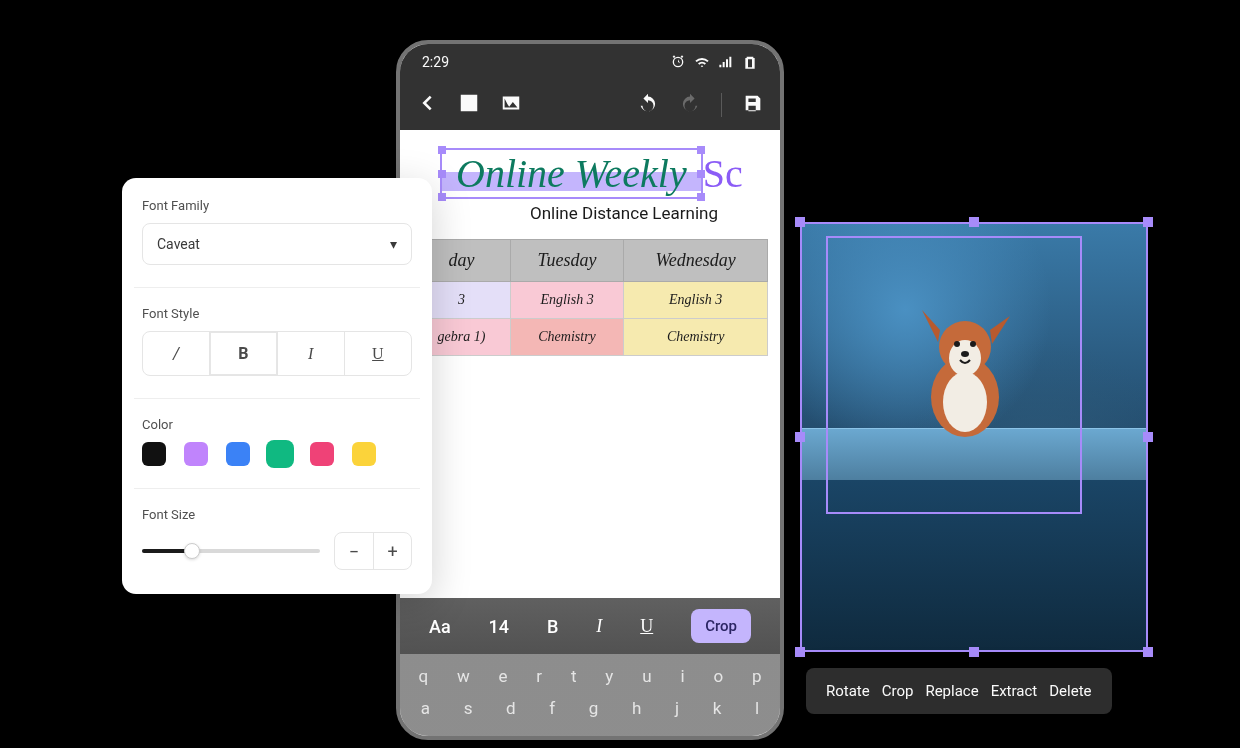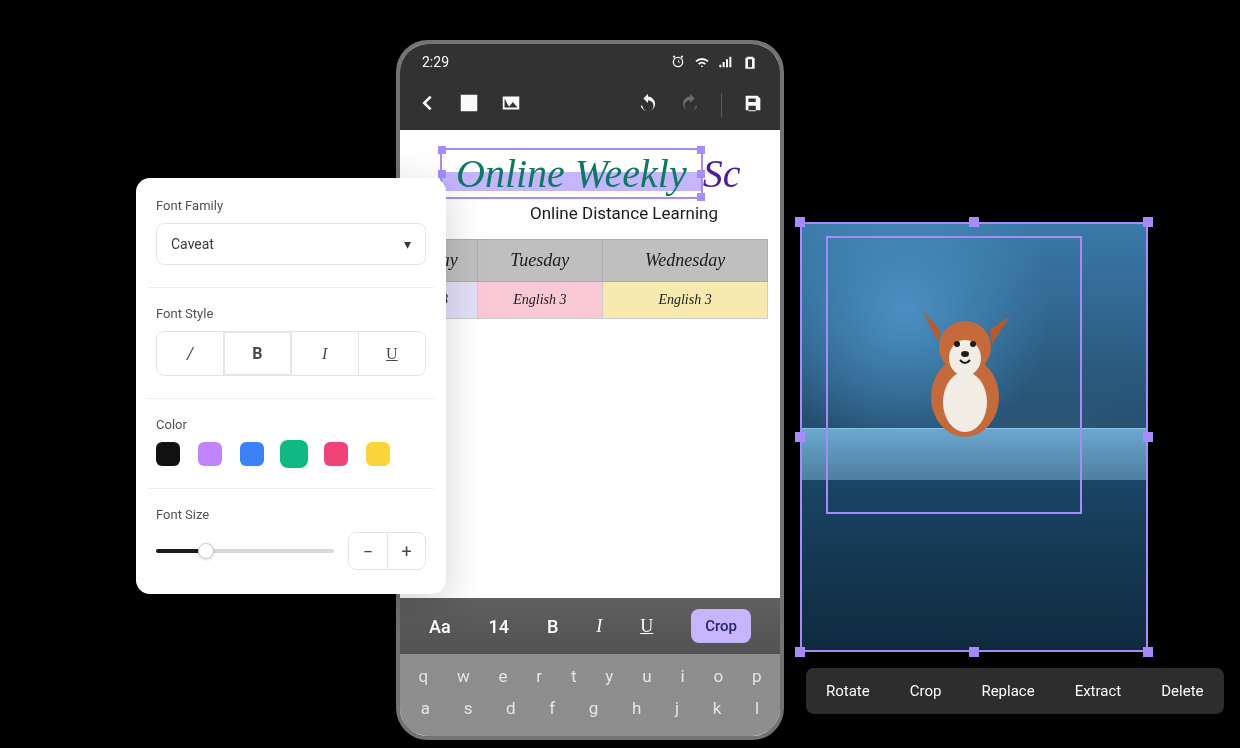--- a/index.html
+++ b/index.html
@@ -13,21 +13,21 @@
 .appbar { background: #323232; height: 50px; display: flex; align-items: center; padding: 0 16px; gap: 20px; }
 .appbar .spacer { flex: 1; }
 .appbar svg { width: 22px; height: 22px; fill: #fafafa; }
 .appbar .disabled svg { fill: #6b6b6b; }
 .appbar .divider { width: 1px; height: 24px; background: #5a5a5a; }
 
 .doc { background: #fff; padding: 18px 12px 4px 12px; }
 .title-sel { border: 2px solid #a78bfa; position: relative; display: inline-block; }
 .title-sel .bg { background: #c4b5fd; padding: 0 14px; }
 .title-text { font-family: 'Brush Script MT', cursive; font-size: 40px; color: #0d7a5f; font-weight: 500; font-style: italic; white-space: nowrap; }
-.title-rest { font-family: 'Brush Script MT', cursive; font-size: 40px; color: #4c1d95; font-style: italic; }
+.title-rest { font-family: 'Brush Script MT', cursive; font-size: 40px; color: #8b5cf6; }
 .subtitle { font-size: 17px; color: #1b1b1b; margin-top: 4px; margin-left: 118px; }
 .sel-handle { position: absolute; width: 8px; height: 8px; background: #a78bfa; }
 .sel-handle.tl { top: -4px; left: -4px; }
 .sel-handle.tr { top: -4px; right: -4px; }
 .sel-handle.ml { top: 50%; left: -4px; margin-top: -4px; }
 .sel-handle.mr { top: 50%; right: -4px; margin-top: -4px; }
 .sel-handle.bl { bottom: -4px; left: -4px; }
 .sel-handle.br { bottom: -4px; right: -4px; }
 
 .sched { margin-top: 16px; width: 100%; border-collapse: collapse; font-family: 'Brush Script MT', cursive; font-style: italic; font-size: 15px; }
@@ -46,21 +46,21 @@
 .done-btn { background: #c4b5fd; color: #2b2563; padding: 8px 14px; border-radius: 8px; font-weight: 500; font-size: 15px; }
 .bold { font-weight: 700; }
 .ital { font-style: italic; font-family: Georgia, serif; }
 .under { text-decoration: underline; font-family: Georgia, serif; }
 
 .keyboard { position: absolute; left: 0; right: 0; bottom: 0; height: 82px; background: linear-gradient(#5a5a5ab0,#4a4a4aa0); padding: 6px 4px 2px 4px; color: #e5e5e5; }
 .krow { display: flex; justify-content: space-around; }
 .krow span { font-size: 17px; padding: 6px 4px; }
 
 
-.font-panel { position: absolute; left: 136px; top: 178px; width: 310px; background: #fff; border-radius: 14px; padding: 20px 20px 24px 20px; box-shadow: 0 10px 40px rgba(0,0,0,0.18); color: #3f3f3f; font-size: 13px; }
+.font-panel { position: absolute; left: 122px; top: 178px; width: 310px; background: #fff; border-radius: 14px; padding: 20px 20px 24px 20px; box-shadow: 0 10px 40px rgba(0,0,0,0.18); color: #3f3f3f; font-size: 13px; }
 .font-panel .label { color: #505050; margin-bottom: 10px; }
 .ff-select { border: 1px solid #e5e5e5; border-radius: 8px; padding: 12px 14px; display: flex; justify-content: space-between; align-items: center; font-size: 14px; color: #3a3a3a; margin-bottom: 22px; }
 .hr { border: none; border-top: 1px solid #eee; margin: 0 -8px 18px -8px; }
 .style-row { display: flex; gap: 0; border: 1px solid #e5e5e5; border-radius: 8px; overflow: hidden; margin-bottom: 22px; }
 .style-row .sb { flex: 1; text-align: center; padding: 12px 0; font-size: 16px; color: #4a4a4a; }
 .style-row .sb + .sb { border-left: 1px solid #e5e5e5; }
 .style-row .active { background: #fff; box-shadow: 0 0 0 1px #e6e6e6 inset; }
 .swatches { display: flex; gap: 18px; margin-bottom: 22px; }
 .sw { width: 24px; height: 24px; border-radius: 6px; }
 .sw.ring { box-shadow: 0 0 0 2px #10b981; }
@@ -80,21 +80,21 @@
   radial-gradient(circle at 70% 60%, #2d5a7a 0%, transparent 40%),
   linear-gradient(180deg, #3a7aa8 0%, #1e4260 60%, #163448 100%); }
 .ledge { position: absolute; left: 0; right: 0; top: 48%; height: 58px; background: linear-gradient(#6ba8d0,#4a7a9a); border-top: 1px solid #8cc4e8; }
 .ledge2 { position: absolute; left: 0; right: 0; top: 60%; bottom: 0; background: linear-gradient(#1a4566,#0f2a3e); }
 .dog { position: absolute; left: 98px; top: 78px; width: 130px; height: 140px; }
 .dog svg { width: 100%; height: 100%; }
 .crop-inner { position: absolute; left: 26px; top: 14px; width: 256px; height: 278px; border: 2px solid #a78bfa; }
 .ch { position: absolute; width: 10px; height: 10px; background: #a78bfa; }
 
 
-.ctx { position: absolute; left: 806px; top: 668px; background: #2d2d2d; border-radius: 8px; padding: 14px 20px; display: flex; gap: 40px; box-shadow: 0 6px 24px rgba(0,0,0,0.35); }
+.ctx { position: absolute; left: 806px; top: 668px; background: #2d2d2d; border-radius: 8px; padding: 14px 20px; display: flex; gap: 12px; box-shadow: 0 6px 24px rgba(0,0,0,0.35); }
 .ctx span { color: #fafafa; font-size: 15px; }
 </style>
 </head>
 <body>
 
 <div class="phone">
   <div class="statusbar">
     <span>2:29</span>
     <div class="status-icons">
       <svg viewBox="0 0 24 24">
@@ -148,20 +148,25 @@
       <tbody>
           <tr>
         <th>day</th>
         <th>Tuesday</th>
         <th>Wednesday</th>
       </tr>
       <tr>
         <td class="c-lav">3</td>
         <td class="c-pink">English 3</td>
         <td class="c-yellow">English 3</td>
+      </tr>
+      <tr>
+        <td class="c-pink">gebra 1)</td>
+        <td class="c-salmon">Chemistry</td>
+        <td class="c-yellow">Chemistry</td>
       </tr>
     </tbody>
       </table>
   </div>
 
   <div class="text-toolbar">
     <span class="tb">Aa</span>
     <span class="tb">14</span>
     <span class="tb bold">B</span>
     <span class="tb ital">I</span>

